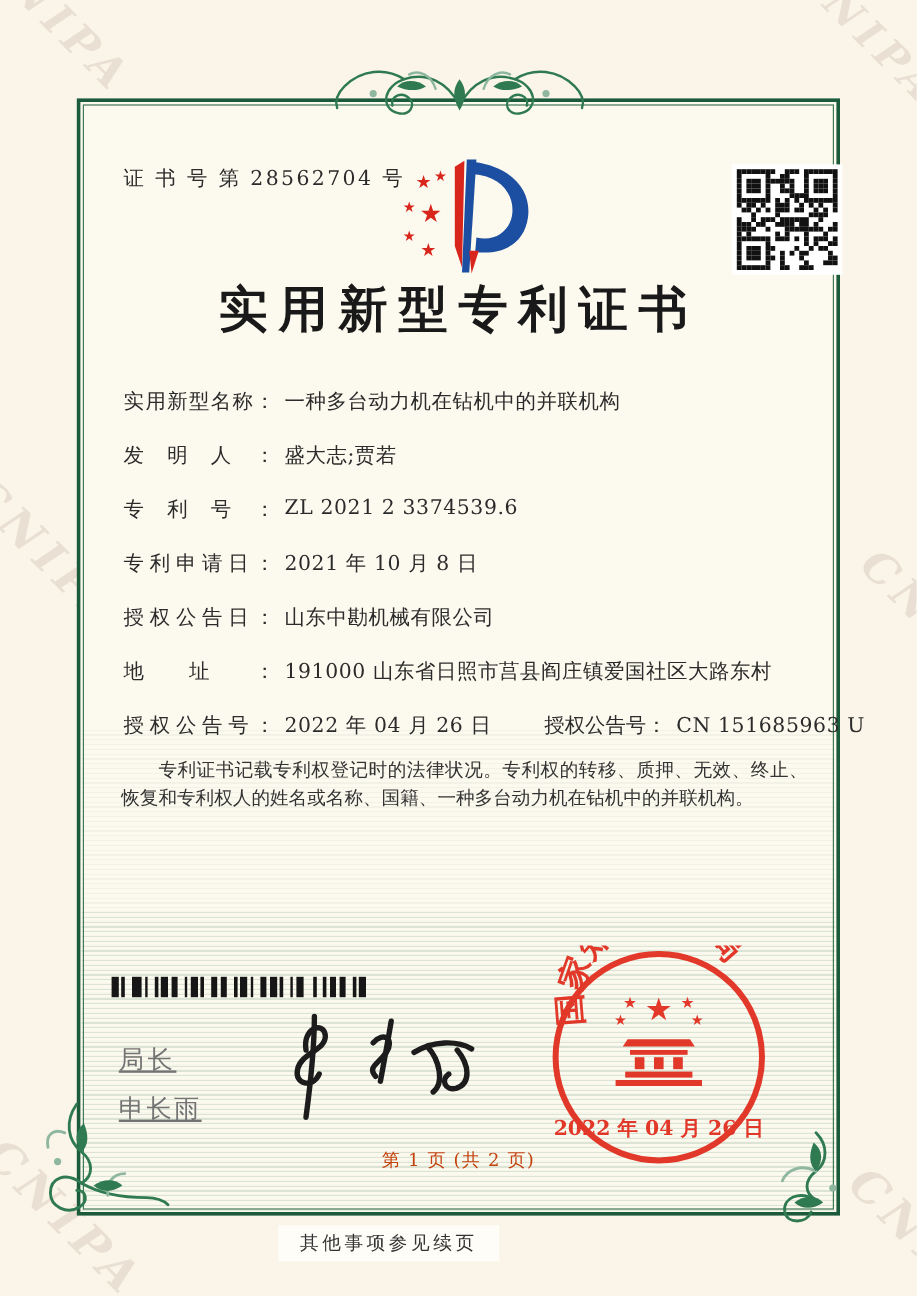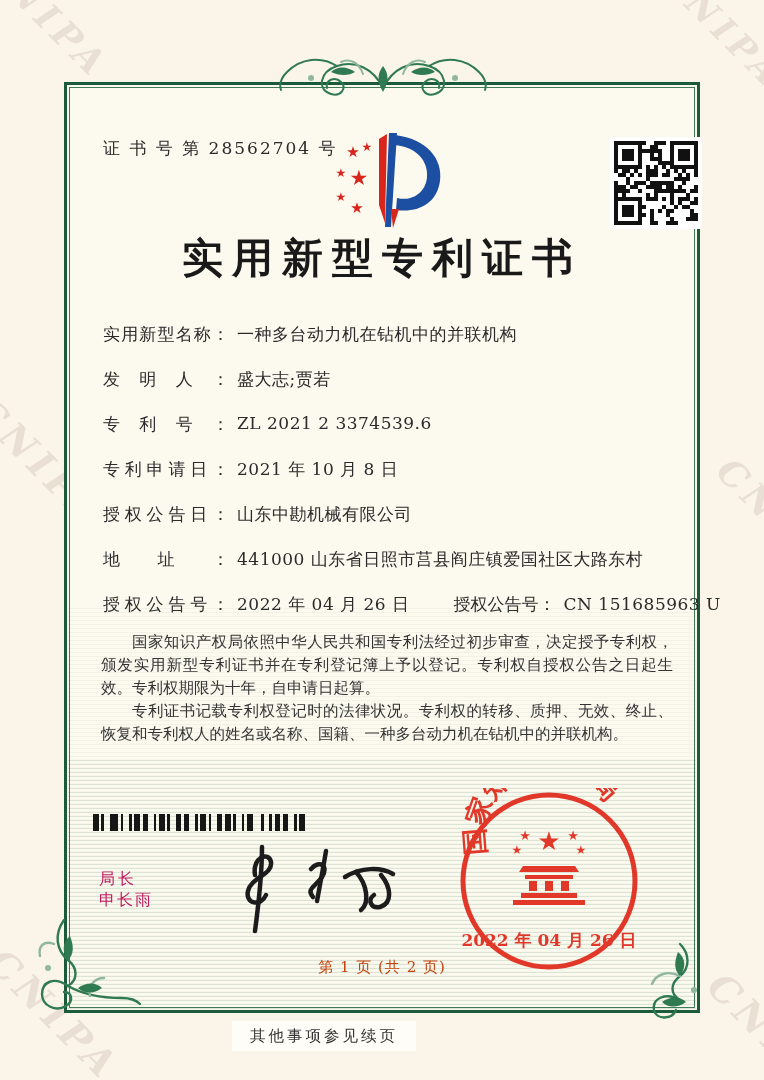--- a/index.html
+++ b/index.html
@@ -51,22 +51,22 @@
 
   .paras{position:absolute;left:34px;top:546px;width:572px;font-size:15.5px;line-height:23px;color:#333;
          text-align:justify;font-family:"DejaVu Serif","Liberation Serif",serif;}
   .paras p{margin:0;text-indent:2em;}
 
   .barcode{position:absolute;left:26px;top:729px;width:212px;height:17px;display:flex;}
   .barcode i{display:block;height:100%;}
   .barcode i.k{background:#161616;}
 
   .signer{position:absolute;left:32px;top:784px;font-family:"DejaVu Sans","Liberation Sans",sans-serif;
-          font-size:16px;color:#be185d;letter-spacing:3px;}
-  .signer .line2{letter-spacing:2px;}
+          font-size:21px;color:#737373;letter-spacing:3px;text-decoration:underline;}
+  .signer .line2{margin-top:13px;letter-spacing:2px;}
 
   .signature{position:absolute;left:158px;top:756px;width:182px;height:94px;}
 
   .seal{position:absolute;left:386px;top:703px;width:192px;height:192px;}
 
   .page-info{position:absolute;left:0;top:873px;width:100%;text-align:center;font-size:15px;letter-spacing:1px;color:#c2410c;}
 
   .note{position:absolute;left:0;top:1026px;width:648px;text-align:center;font-size:15.5px;color:#333;}
   .note span{background:rgba(255,253,247,0.92);padding:6px 18px;letter-spacing:3px;}
 
@@ -565,29 +565,28 @@
       <div class="row">
         <span class="flabel">专利号：</span><span class="fvalue">ZL 2021 2 3374539.6</span>
       </div>
       <div class="row">
         <span class="flabel">专利申请日：</span><span class="fvalue">2021 年 10 月 8 日</span>
       </div>
       <div class="row">
         <span class="flabel">授权公告日：</span><span class="fvalue">山东中勘机械有限公司</span>
       </div>
       <div class="row">
-        <span class="flabel">地址：</span><span class="fvalue">441000 山东省日照市莒县阎庄镇爱国社区大路东村</span>
+        <span class="flabel">地址：</span><span class="fvalue">191000 山东省日照市莒县阎庄镇爱国社区大路东村</span>
       </div>
       <div class="row grant-row">
         <span class="flabel">授权公告号：</span><span class="fvalue">2022 年 04 月 26 日</span><span class="pair2"><span class="flabel2">授权公告号：</span><span class="fvalue">CN 151685963 U</span></span>
       </div>
     </div>
 
     <div class="paras">
-      <p>国家知识产权局依照中华人民共和国专利法经过初步审查，决定授予专利权，颁发实用新型专利证书并在专利登记簿上予以登记。专利权自授权公告之日起生效。专利权期限为十年，自申请日起算。</p>
       <p>专利证书记载专利权登记时的法律状况。专利权的转移、质押、无效、终止、恢复和专利权人的姓名或名称、国籍、一种多台动力机在钻机中的并联机构。</p>
     </div>
 
     <div class="barcode">
         <i class="k" style="flex-grow: 2;"></i>
         <i style="flex-grow: 1;"></i>
         <i class="k" style="flex-grow: 1;"></i>
         <i style="flex-grow: 2;"></i>
         <i class="k" style="flex-grow: 3;"></i>
         <i style="flex-grow: 1;"></i>

